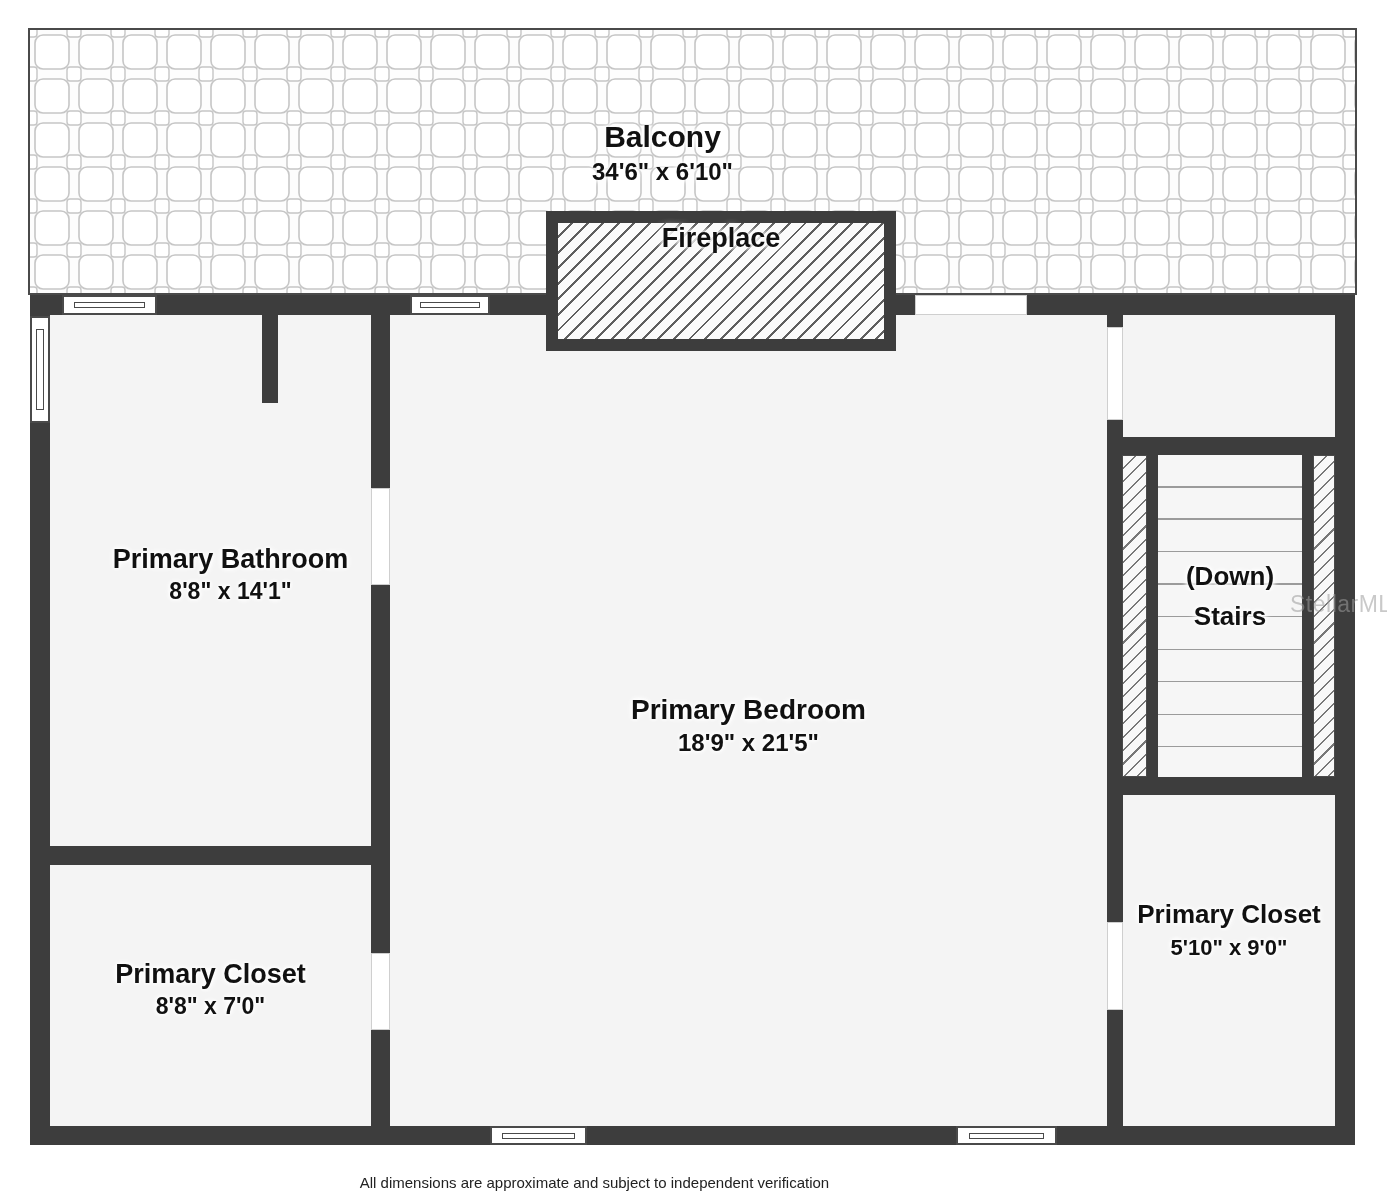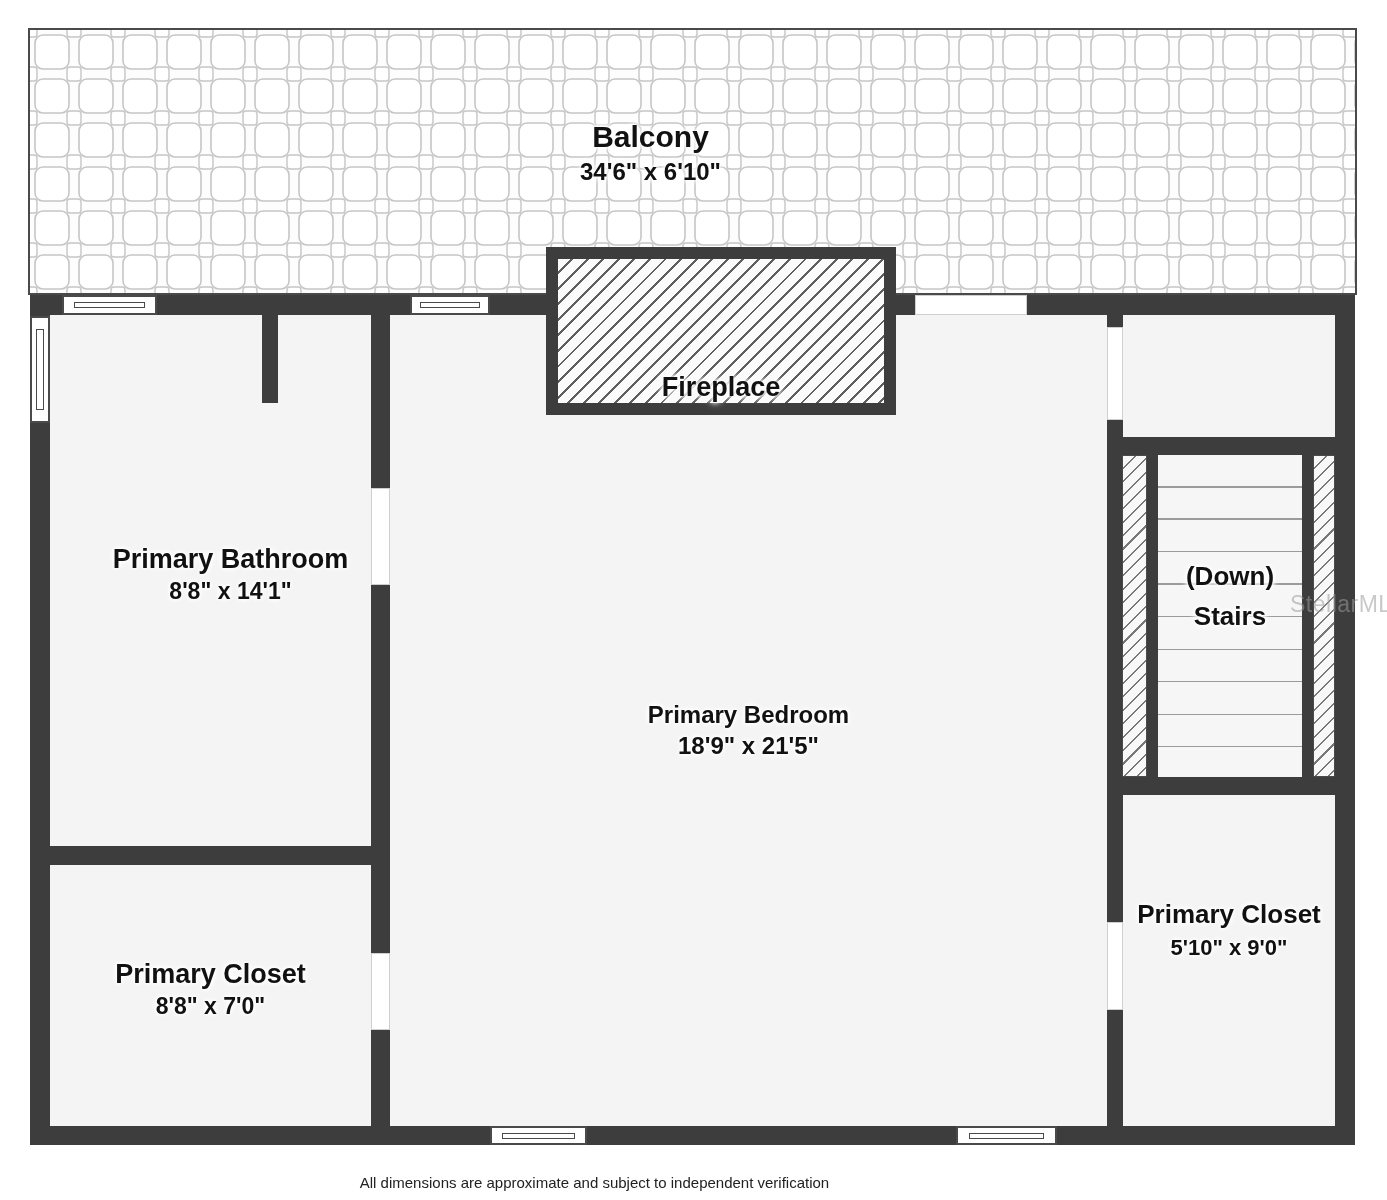--- a/index.html
+++ b/index.html
@@ -20,26 +20,26 @@
   .wall-stub{left:262px;top:315px;width:16px;height:88px;}
   .wall-right-vert{left:1107px;top:295px;width:16px;height:850px;}
   .stairs-wall-topb{left:1107px;top:437px;width:248px;height:18px;}
   .stairs-wall-botb{left:1107px;top:777px;width:248px;height:18px;}
   .stairs-wall-il{left:1147px;top:455px;width:11px;height:322px;}
   .stairs-wall-ir{left:1302px;top:455px;width:11px;height:322px;}
   
   .balcony{left:28px;top:28px;width:1329px;height:267px;border:2px solid #4a4a4a;
     box-sizing:border-box;background:#fdfdfd;}
   .balcony svg{display:block;}
-  .balcony-text{left:18px;top:118px;width:1265px;text-align:center;}
+  .balcony-text{left:30px;top:118px;width:1265px;text-align:center;}
   
-  .fireplace{left:546px;top:211px;width:350px;height:168px;box-sizing:border-box;
+  .fireplace{left:546px;top:211px;width:350px;height:140px;box-sizing:border-box;
     border:12px solid #3d3d3d;
     background:repeating-linear-gradient(135deg,#fbfbfb 0 9px,#5f5f5f 9px 11px);
-    display:flex;align-items:flex-end;justify-content:center;margin-top:36px;}
+    display:flex;align-items:flex-start;justify-content:center;}
   
   .door{position:absolute;background:#ffffff;border:1px solid #cfcfcf;box-sizing:border-box;}
   .window{position:absolute;background:#ffffff;border:2px solid #4a4a4a;box-sizing:border-box;}
   .window .pane{position:absolute;border:1.5px solid #4a4a4a;background:#ffffff;box-sizing:border-box;}
   .window.h .pane{left:11%;right:11%;top:30%;bottom:30%;}
   .window.v .pane{top:11%;bottom:11%;left:28%;right:28%;}
   .win-top-bath{left:62px;top:295px;width:95px;height:20px;}
   .win-top-bed{left:410px;top:295px;width:80px;height:20px;}
   .win-left{left:30px;top:316px;width:20px;height:107px;}
   .win-bot-1{left:490px;top:1126px;width:97px;height:19px;}
@@ -58,21 +58,21 @@
   .hatch-r{left:1313px;top:455px;width:22px;height:322px;}
   
   .room-text{position:absolute;text-align:center;color:#111;
     text-shadow:0 0 4px #fff,0 0 4px #fff,0 0 6px #fff,0 0 8px #fff;}
   .room-name{font-weight:bold;font-size:27px;line-height:1.25;}
   .room-dims{font-weight:bold;font-size:23px;line-height:1.3;}
   .balcony-text .room-name{font-size:30px;}
   .balcony-text .room-dims{font-size:24px;}
   .bath-text{left:50px;top:543px;width:321px;margin-left:20px;}
   .bed-text{left:390px;top:692px;width:717px;}
-  .bed-text .room-name{font-size:24px;margin-top:8px;}
+  .bed-text .room-name{font-size:28px;}
   .bed-text .room-dims{font-size:24px;}
   .stairs-text{left:1130px;top:556px;width:200px;}
   .stairs-text .room-name{font-size:26px;line-height:1.55;}
   .closetL-text{left:50px;top:958px;width:321px;}
   .closetR-text{left:1123px;top:896px;width:212px;}
   .closetR-text .room-name{font-size:26px;line-height:1.45;}
   .closetR-text .room-dims{font-size:22px;}
   .fp-label{font-weight:bold;font-size:27px;color:#111;
     text-shadow:0 0 5px #fff,0 0 5px #fff,0 0 8px #fff,0 0 10px #fff;}
   .footer{left:0;top:1174px;width:1189px;text-align:center;

